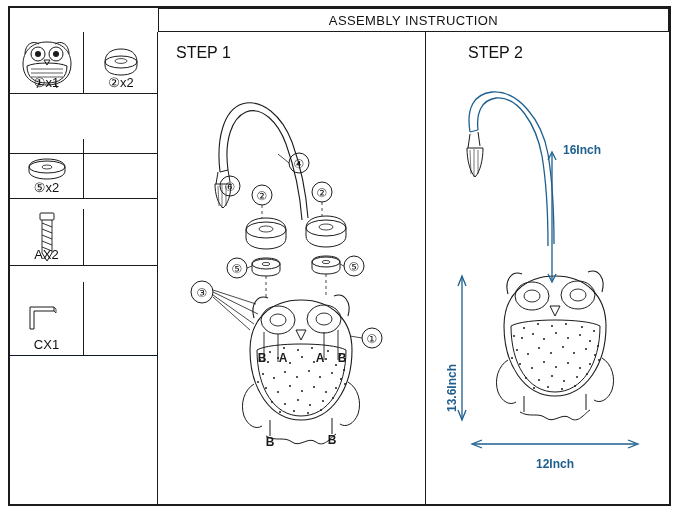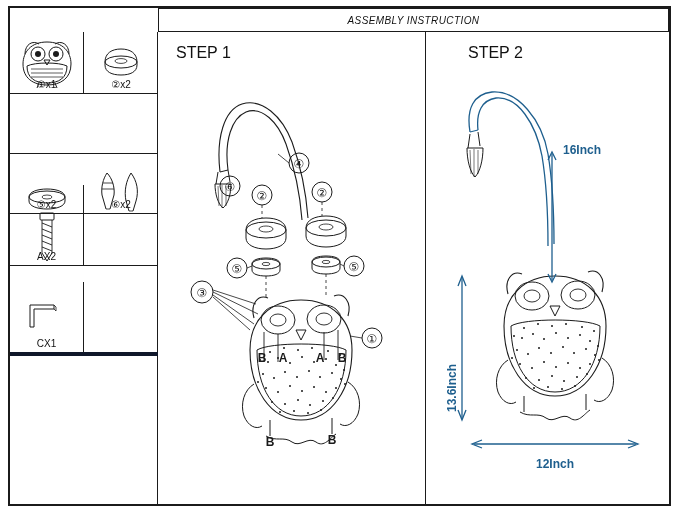--- a/index.html
+++ b/index.html
@@ -1,26 +1,26 @@
 <!DOCTYPE html>
 <html><head>
 <meta charset="utf-8">
 <style>
   html,body{margin:0;padding:0;background:#ffffff;}
   body{font-family:"Liberation Sans",sans-serif;}
   #page{position:relative;width:679px;height:514px;background:#fff;overflow:hidden;}
   .frame{position:absolute;left:8px;top:6px;width:663px;height:500px;border:2px solid #1b1b1b;box-sizing:border-box;}
   .title-bar{position:absolute;left:158px;top:8px;width:511px;height:24px;border:1px solid #1b1b1b;box-sizing:border-box;display:flex;align-items:center;justify-content:center;}
-  .title-bar span{font-size:10px;letter-spacing:.4px;color:#111;font-weight:400;font-style:italic;}
+  .title-bar span{font-size:13px;letter-spacing:.4px;color:#111;font-weight:400;}
   
   .parts{position:absolute;left:10px;top:32px;width:148px;height:472px;border-right:1px solid #1b1b1b;box-sizing:border-box;}
   .prow{position:absolute;left:0;width:148px;border-bottom:1px solid #1b1b1b;box-sizing:border-box;display:flex;}
   .pcell{width:74px;box-sizing:border-box;position:relative;display:flex;flex-direction:column;align-items:center;justify-content:center;}
   .pcell.divider{border-right:1px solid #1b1b1b;}
-  .pcell .lbl{position:absolute;bottom:3px;left:0;width:100%;text-align:center;font-size:10px;color:#111;}
+  .pcell .lbl{position:absolute;bottom:3px;left:0;width:100%;text-align:center;font-size:13px;color:#111;}
   .art{width:100%;height:100%;display:flex;align-items:center;justify-content:center;}
   
   .step1{position:absolute;left:158px;top:32px;width:268px;height:472px;border-right:1px solid #1b1b1b;box-sizing:border-box;}
   .step2{position:absolute;left:426px;top:32px;width:243px;height:472px;box-sizing:border-box;}
   .step-label{position:absolute;font-size:16px;color:#111;}
   .dimtext{fill:#1e5f8e;font-size:12px;font-weight:bold;font-family:"Liberation Sans",sans-serif;}
   svg{display:block;}
   .bk{stroke:#1b1b1b;fill:none;}
   .bl{stroke:#1e5f8e;fill:none;}
 </style>
@@ -62,60 +62,48 @@
             <ellipse class="bk" stroke-width=".8" cx="26" cy="15" rx="6" ry="2.4"></ellipse>
           </svg>
         </div>
         <div class="lbl">②x2</div>
       </div>
     </div>
 
     <div class="prow" style="top:62px;height:60px;">
     </div>
 
-    <div class="prow" style="top:122px;height:60px;align-items:flex-end;">
+    <div class="prow" style="top:107px;height:60px;">
       <div class="pcell divider">
         <div class="art">
           <svg width="44" height="28" viewBox="0 0 44 28">
             <path class="bk" stroke-width="1" d="M4 12 C4 7 12 4 22 4 C32 4 40 7 40 12 L40 16 C40 21 32 24 22 24 C12 24 4 21 4 16 Z"></path>
             <ellipse class="bk" stroke-width="1" cx="22" cy="12" rx="18" ry="6"></ellipse>
             <ellipse class="bk" stroke-width=".8" cx="22" cy="12" rx="5" ry="2"></ellipse>
           </svg>
         </div>
         <div class="lbl">⑤x2</div>
-      </div>
-      <div class="pcell">
-        <div class="art">
-          <svg width="56" height="44" viewBox="0 0 56 44">
-            <path class="bk" stroke-width="1" d="M14 4 C10 10 8 18 9 26 L13 40 M14 4 C19 9 22 18 21 26 L17 40"></path>
-            <path class="bk" stroke-width=".8" d="M13 40 L17 40"></path>
-            <path class="bk" stroke-width=".8" d="M10 14 L20 14 M9 20 L21 20"></path>
-            <path class="bk" stroke-width="1" d="M38 4 C33 12 31 22 33 32 L36 42 M38 4 C44 12 46 22 43 32 L40 42"></path>
-            <path class="bk" stroke-width=".8" d="M36 42 L40 42"></path>
-          </svg>
-        </div>
-        <div class="lbl">⑥x2</div>
       </div>
     </div>
 
     <div class="prow" style="top:166px;height:68px;align-items:flex-end;">
       <div class="pcell divider">
         <div class="art">
           <svg width="24" height="56" viewBox="0 0 24 56">
             <rect class="bk" stroke-width="1" x="5" y="4" width="14" height="7" rx="1"></rect>
             <path class="bk" stroke-width=".9" d="M7 11 L7 44 M17 11 L17 44"></path>
             <path class="bk" stroke-width=".9" d="M7 14 L17 18 M7 20 L17 24 M7 26 L17 30 M7 32 L17 36 M7 38 L17 42"></path>
             <path class="bk" stroke-width="1" d="M7 44 L12 52 L17 44"></path>
           </svg>
         </div>
         <div class="lbl">AX2</div>
       </div>
     </div>
 
-    <div class="prow" style="top:250px;height:74px;border-bottom:4px solid #0f172a;">
+    <div class="prow" style="top:250px;height:74px;border-bottom:1px solid #0f172a;">
       <div class="pcell divider">
         <div class="art">
           <svg width="54" height="40" viewBox="0 0 54 40">
             <path class="bk" stroke-width="1" d="M10 8 L34 8 L34 12 L14 12 L14 30 L10 30 Z"></path>
             <path class="bk" stroke-width=".8" d="M34 8 L36 10 L36 14 L34 12"></path>
           </svg>
         </div>
         <div class="lbl">CX1</div>
       </div>
       <div class="pcell"></div>

